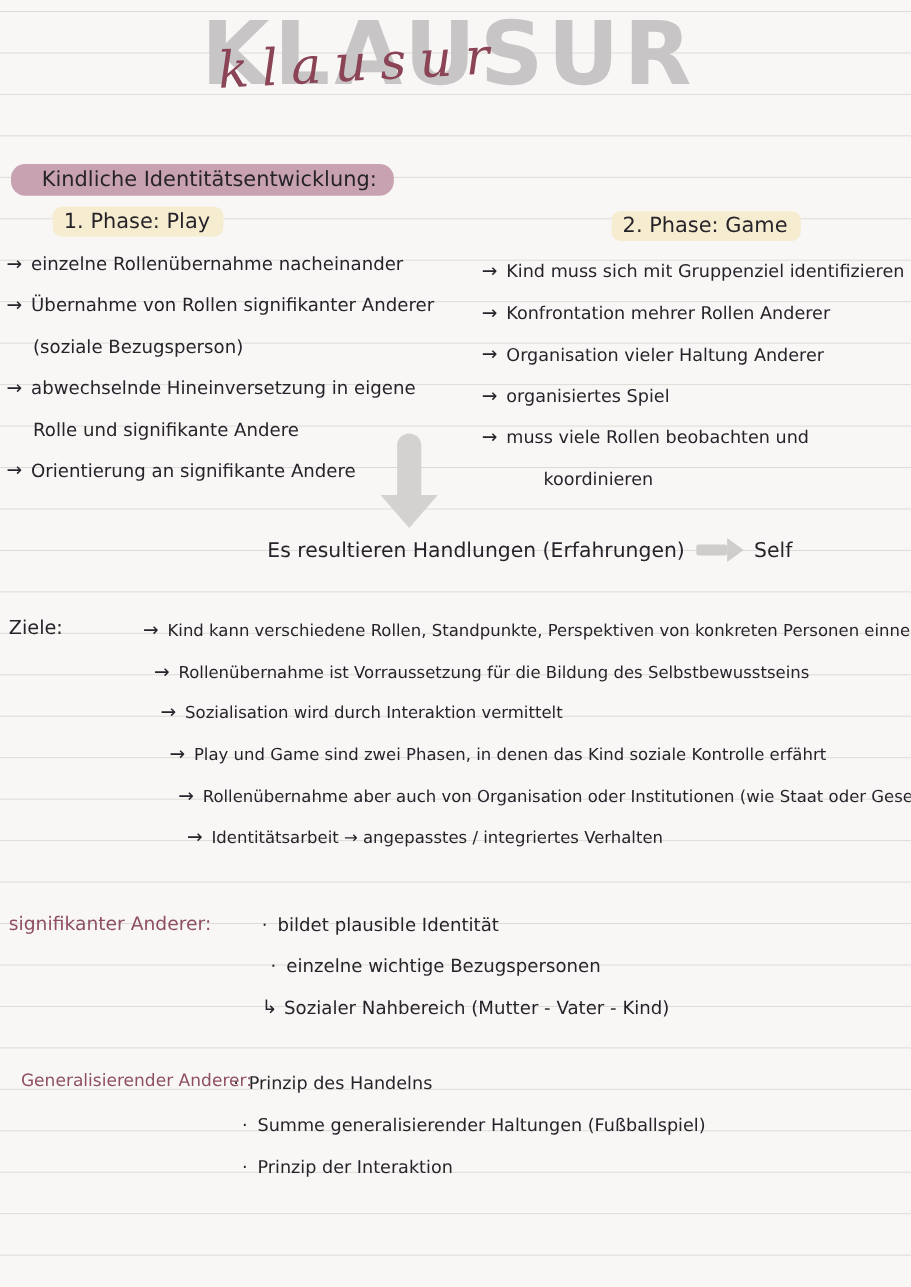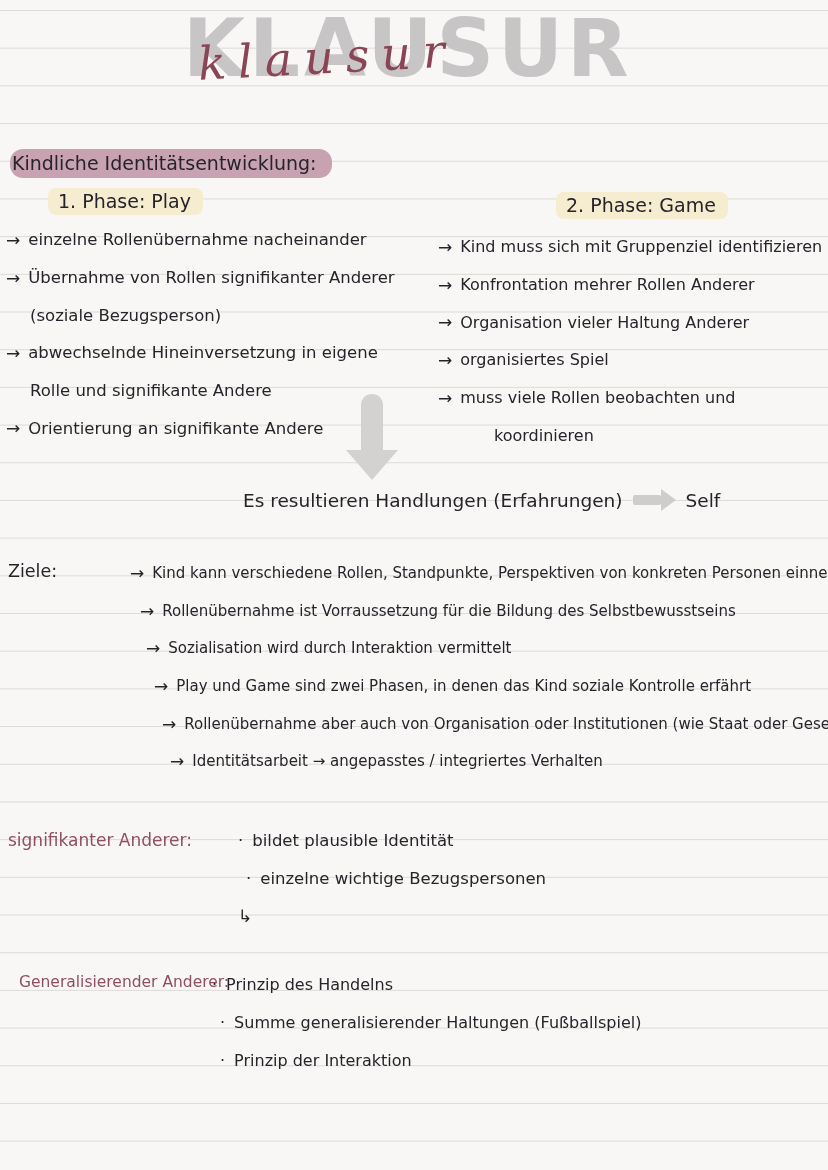--- a/index.html
+++ b/index.html
@@ -20,21 +20,21 @@
     color:#c7c5c6; font-family:"DejaVu Sans",sans-serif;
   }
   .title-script {
     left:198px; top:30px; font-size:46px; font-style:italic; letter-spacing:12px;
     color:#8a4456; transform:rotate(-3deg); font-family:"DejaVu Serif",serif;
     white-space:nowrap;
   }
 
   
   .hl-pink {
-    left:10px; top:149px; font-size:19px; padding:3px 16px 4px 2px;
+    left:10px; top:149px; font-size:19px; padding:3px 16px 4px 28px;
     background:#c9a2b1; border-radius:13px; white-space:nowrap;
   }
   .hl-cream {
     font-size:19px; padding:2px 12px 3px 10px; background:#f6ecd0;
     border-radius:8px; white-space:nowrap;
   }
   .p1-title { left:48px; top:188px; }
   .p2-title { left:556px; top:192px; }
 
   
@@ -196,20 +196,21 @@
     <div class="row">
         <span class="dot">·</span>
         <span>bildet plausible Identität</span>
       </div>
     <div class="row">
         <span class="dot">·</span>
         <span>einzelne wichtige Bezugspersonen</span>
       </div>
     <div class="row">
         <span class="hook">↳</span>
+        <span>Sozialer Nahbereich (Mutter - Vater - Kind)</span>
       </div>
   </div>
 
   <div class="abs maroon gen-label">Generalisierender Anderer:</div>
   <div class="abs col gen-list">
     <div class="row">
         <span class="dot">·</span>
         <span>Prinzip des Handelns</span>
       </div>
     <div class="row">

